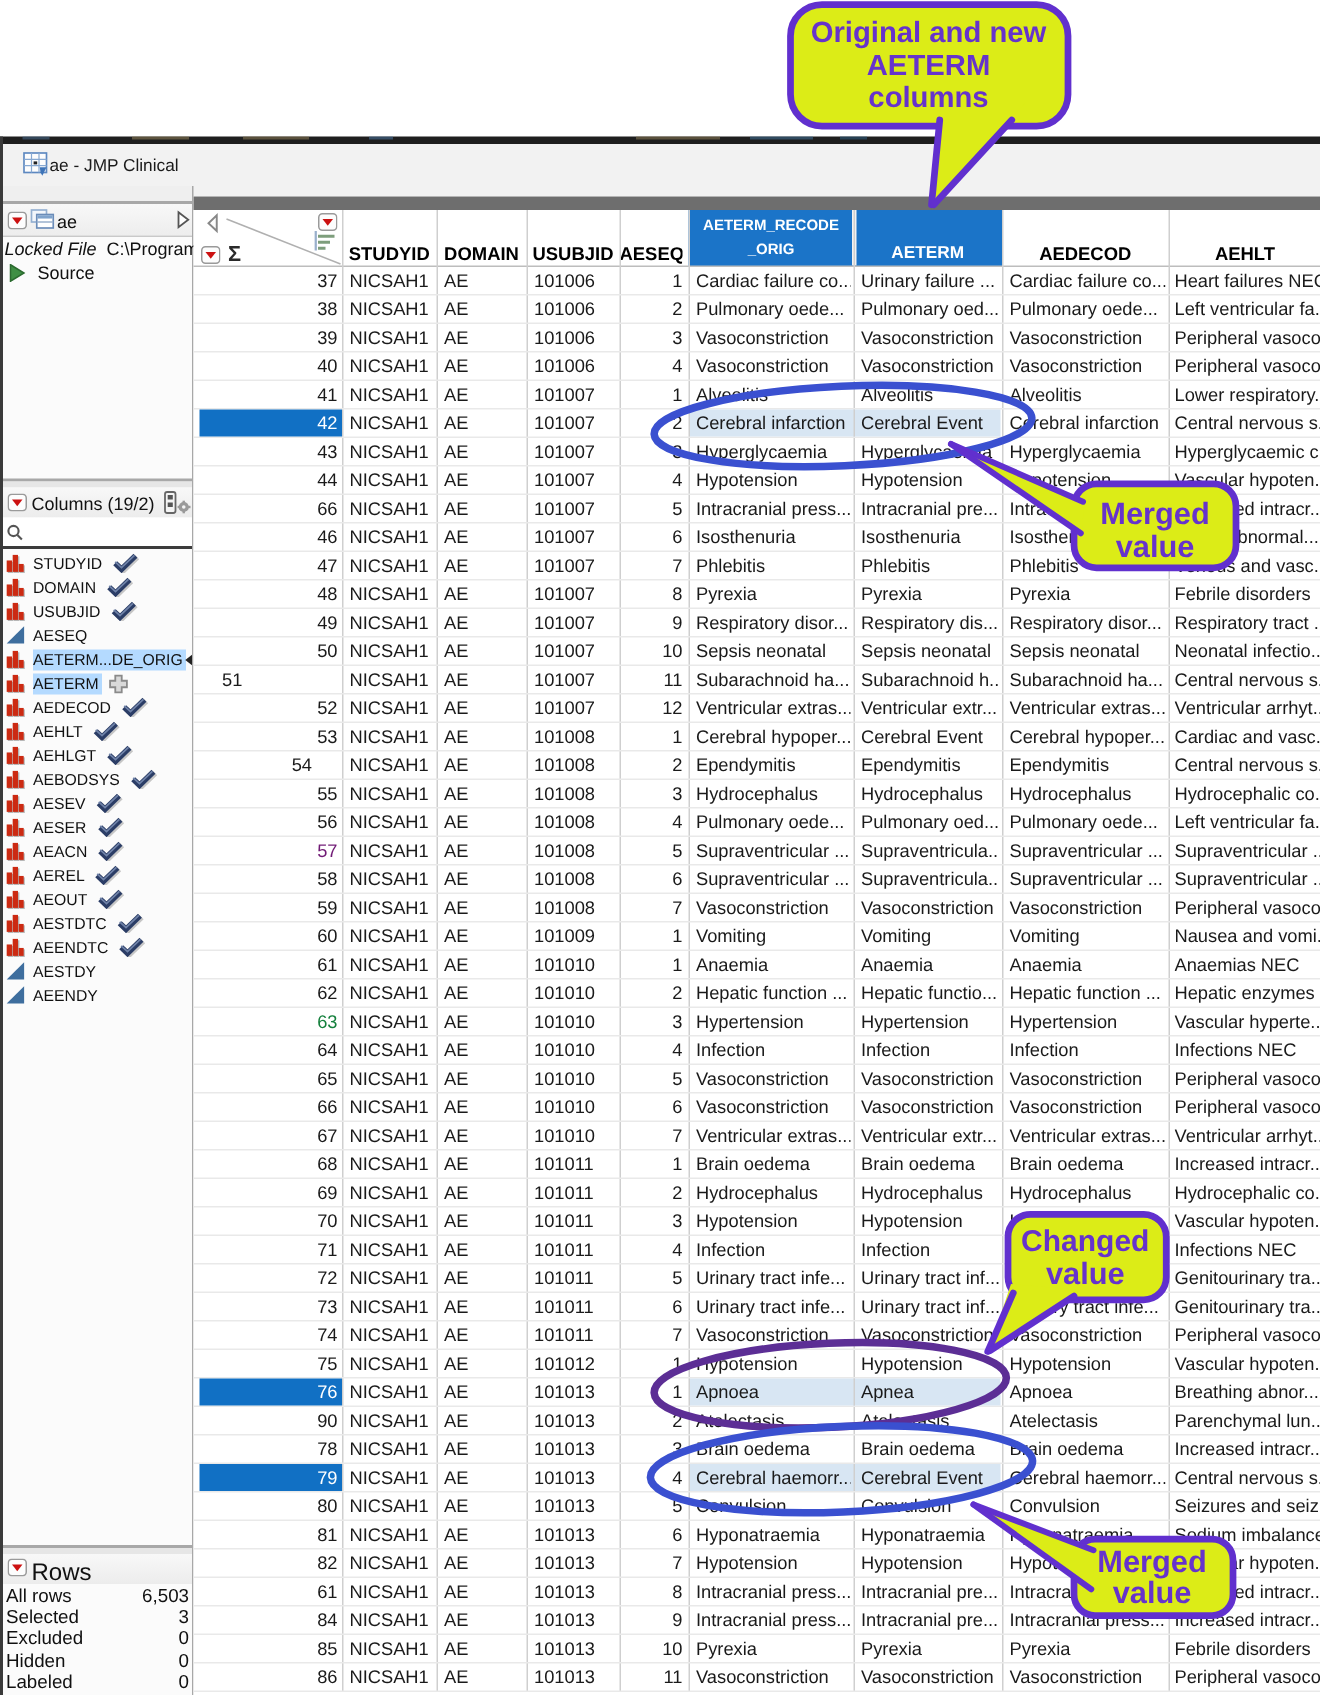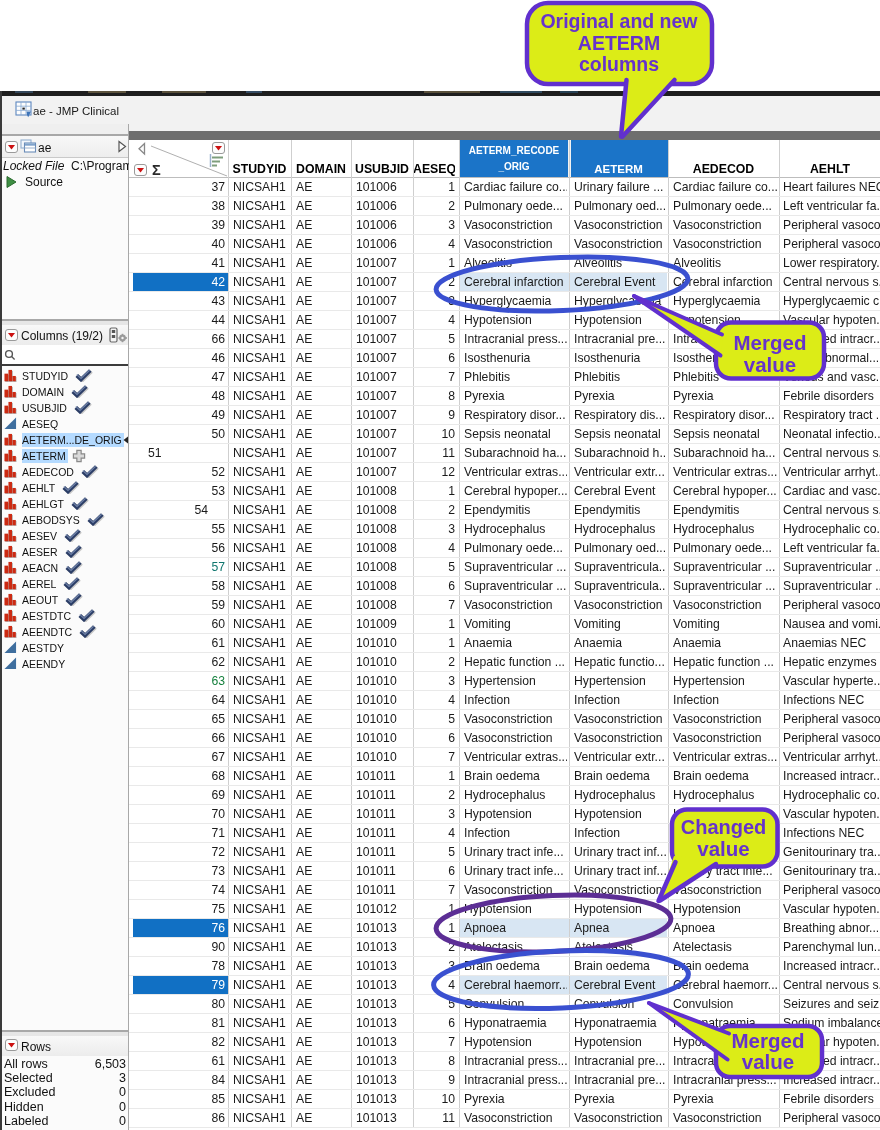--- a/index.html
+++ b/index.html
@@ -347,21 +347,21 @@
     </svg>
     <span style="padding:1px 2px 1px 0">AEENDY</span>
   </div>
 <div class="abs" style="left:2px;top:1030px;width:126px;height:2px;background:#a8a8a8"></div>
 <div class="abs" style="left:2px;top:1032px;width:126px;height:4px;background:#e6e6e6"></div>
 <div class="abs" style="left:2px;top:1036px;width:126px;height:20px;background:linear-gradient(#f8f8f8,#ececec)"></div>
 <svg style="position:absolute;left:5px;top:1039px" width="13" height="12" viewBox="0 0 13 12">
 <rect x="0.5" y="0.5" width="12" height="11" rx="2.5" fill="#fdfdfd" stroke="#9a9a9a"></rect>
 <polygon points="3,4 10,4 6.5,8.5" fill="#cc1111"></polygon>
   </svg>
-<div class="abs" style="left:21px;top:1040px;font-size:12px;color:#111">Rows</div>
+<div class="abs" style="left:21px;top:1040px;font-size:16px;color:#111">Rows</div>
 <div class="abs" style="left:4px;top:1057.0px;font-size:12.5px;color:#111">All rows</div>
 <div class="abs" style="left:0;top:1057.0px;width:126px;text-align:right;font-size:12.5px;color:#111">6,503</div>
 <div class="abs" style="left:4px;top:1071.2px;font-size:12.5px;color:#111">Selected</div>
 <div class="abs" style="left:0;top:1071.2px;width:126px;text-align:right;font-size:12.5px;color:#111">3</div>
 <div class="abs" style="left:4px;top:1085.4px;font-size:12.5px;color:#111">Excluded</div>
 <div class="abs" style="left:0;top:1085.4px;width:126px;text-align:right;font-size:12.5px;color:#111">0</div>
 <div class="abs" style="left:4px;top:1099.6px;font-size:12.5px;color:#111">Hidden</div>
 <div class="abs" style="left:0;top:1099.6px;width:126px;text-align:right;font-size:12.5px;color:#111">0</div>
 <div class="abs" style="left:4px;top:1113.8px;font-size:12.5px;color:#111">Labeled</div>
 <div class="abs" style="left:0;top:1113.8px;width:126px;text-align:right;font-size:12.5px;color:#111">0</div>
@@ -603,21 +603,21 @@
 <div class="cell" style="left:133px;top:539px;width:92px;text-align:right;color:#1a1a1a">56</div>
 <div class="cell" style="left:233px;top:539px;width:57px">NICSAH1</div>
 <div class="cell" style="left:296px;top:539px;width:54px">AE</div>
 <div class="cell" style="left:356px;top:539px;width:56px">101008</div>
 <div class="cell" style="left:413px;top:539px;width:42px;text-align:right">4</div>
 <div class="cell" style="left:464px;top:539px;width:103px">Pulmonary oede...</div>
 <div class="cell" style="left:574px;top:539px;width:92px">Pulmonary oed...</div>
 <div class="cell" style="left:673px;top:539px;width:104px">Pulmonary oede...</div>
 <div class="cell" style="left:783px;top:539px;width:97px">Left ventricular fa...</div>
 <div class="abs" style="left:129px;top:576px;width:751px;height:1px;background:#e9e9e9"></div>
-<div class="cell" style="left:133px;top:558px;width:92px;text-align:right;color:#0f766e">57</div>
+<div class="cell" style="left:133px;top:558px;width:92px;text-align:right;color:#701a75">57</div>
 <div class="cell" style="left:233px;top:558px;width:57px">NICSAH1</div>
 <div class="cell" style="left:296px;top:558px;width:54px">AE</div>
 <div class="cell" style="left:356px;top:558px;width:56px">101008</div>
 <div class="cell" style="left:413px;top:558px;width:42px;text-align:right">5</div>
 <div class="cell" style="left:464px;top:558px;width:103px">Supraventricular ...</div>
 <div class="cell" style="left:574px;top:558px;width:92px">Supraventricula...</div>
 <div class="cell" style="left:673px;top:558px;width:104px">Supraventricular ...</div>
 <div class="cell" style="left:783px;top:558px;width:97px">Supraventricular ...</div>
 <div class="abs" style="left:129px;top:595px;width:751px;height:1px;background:#e9e9e9"></div>
 <div class="cell" style="left:133px;top:577px;width:92px;text-align:right;color:#1a1a1a">58</div>

